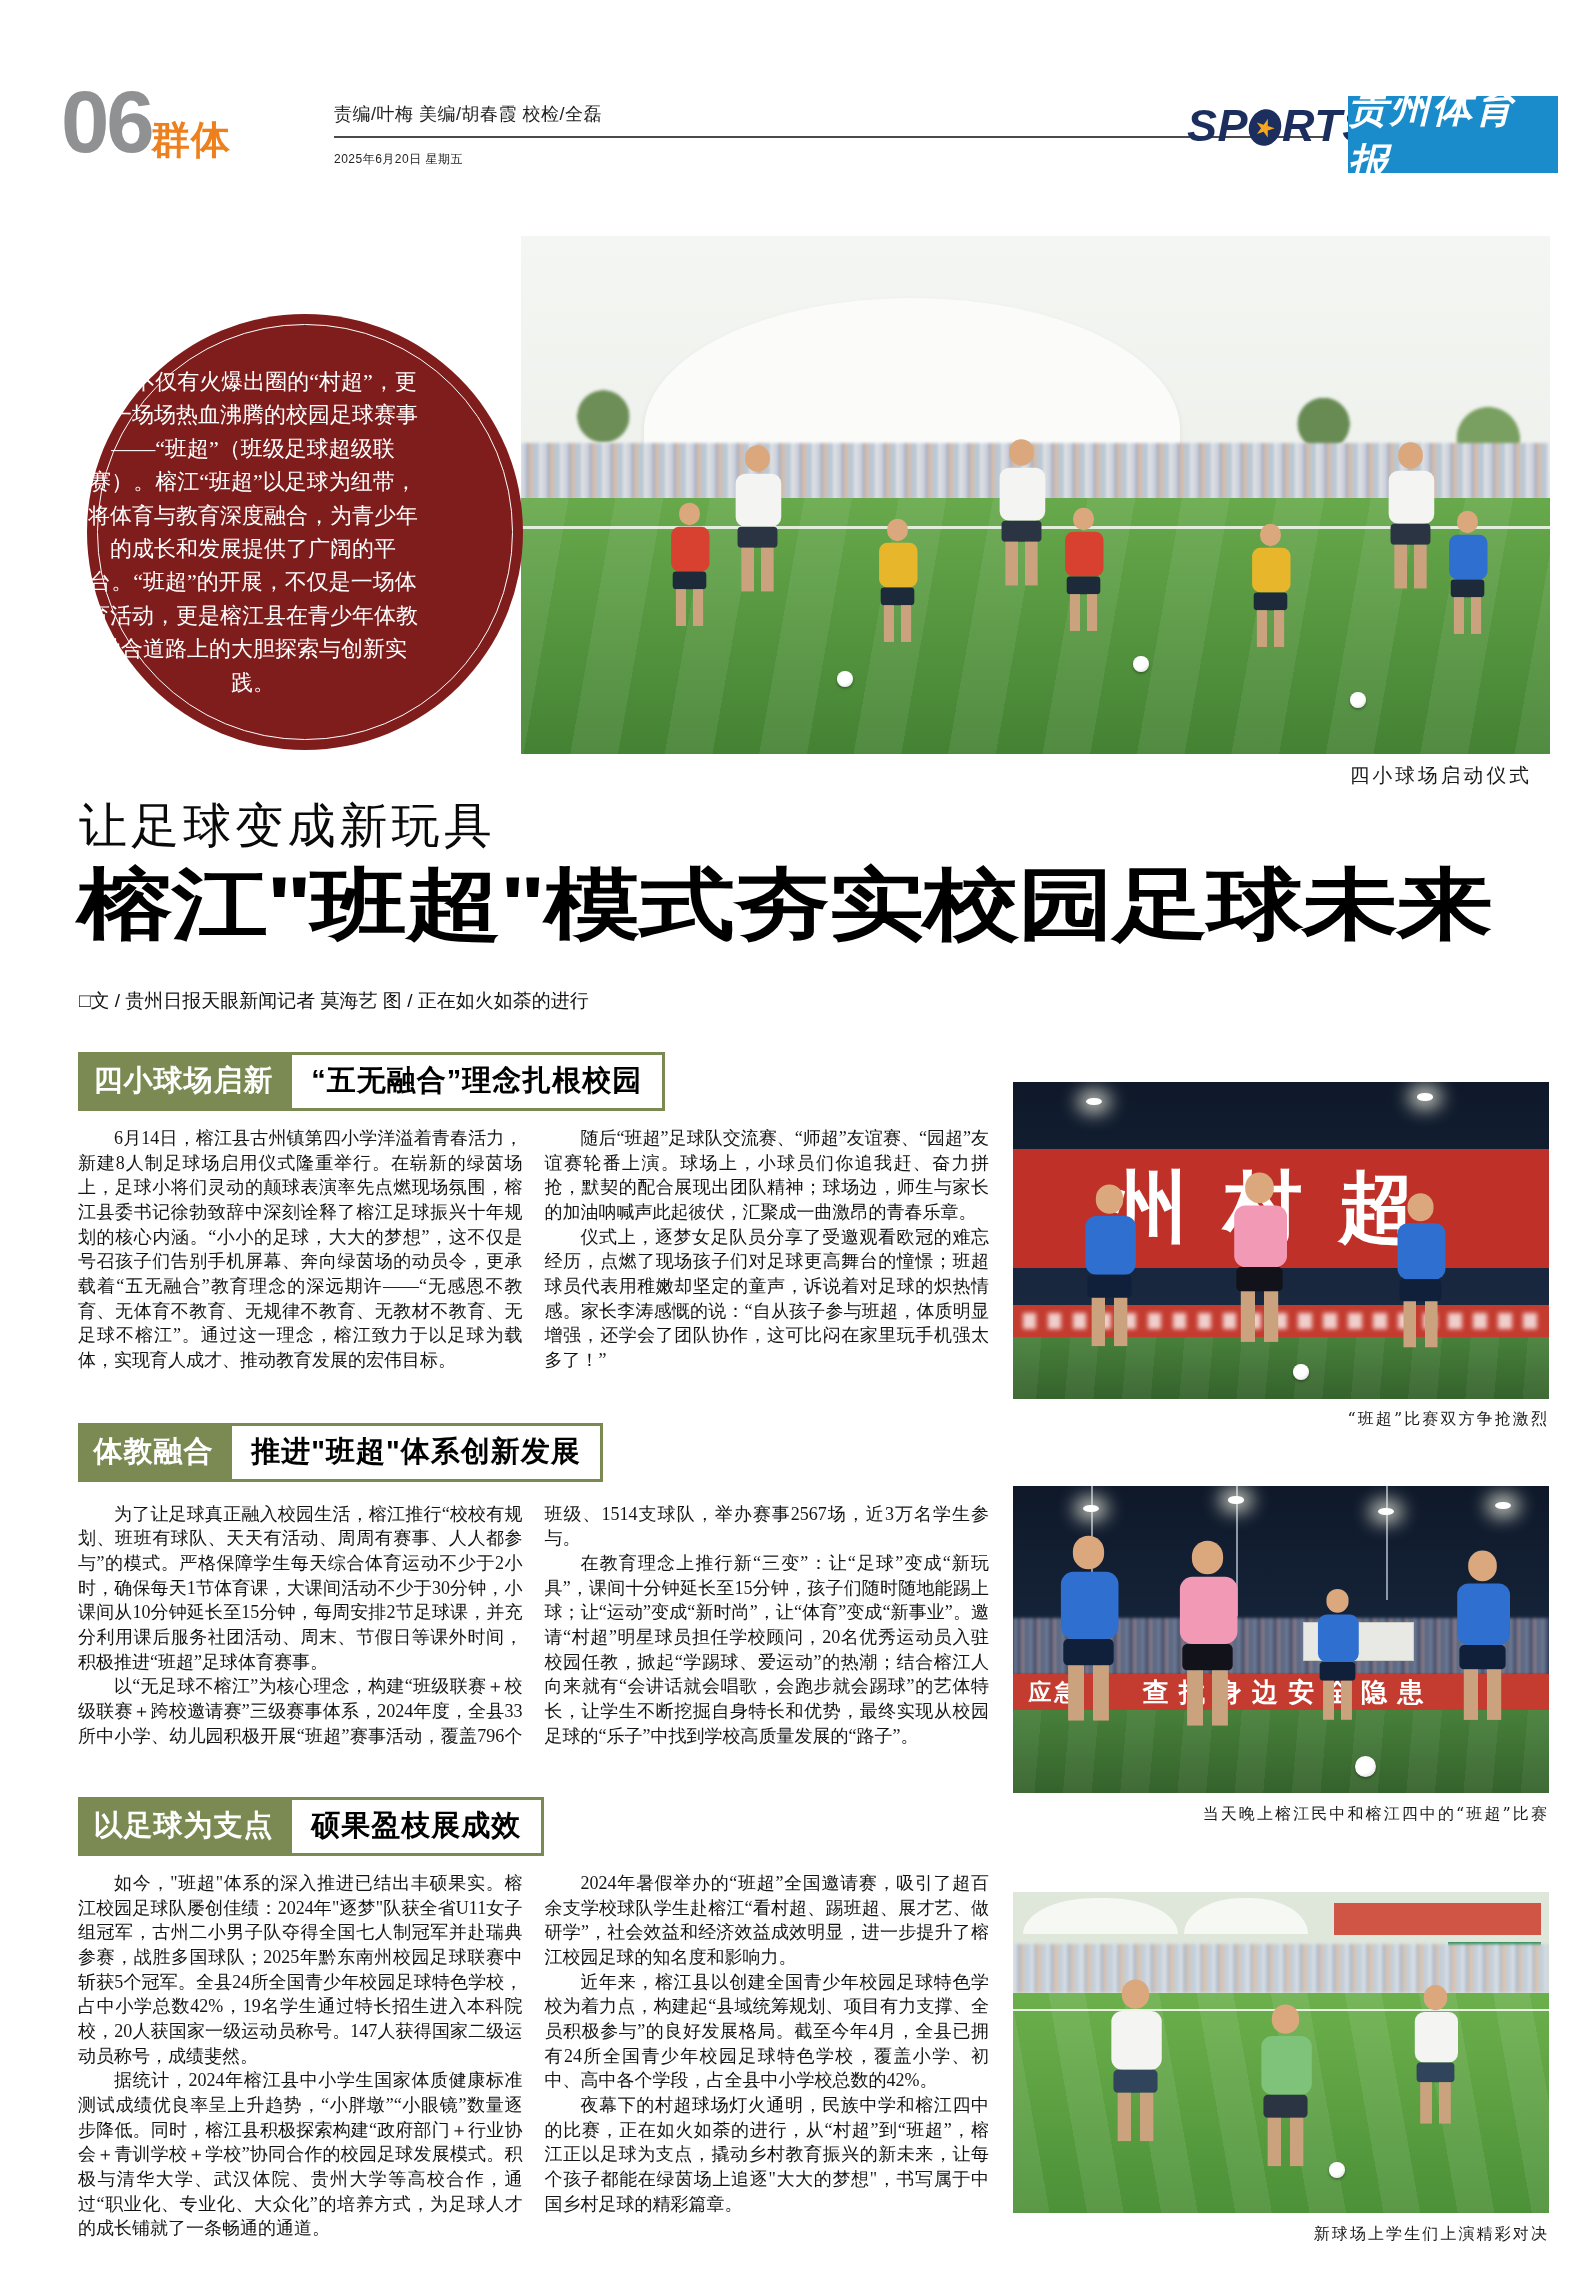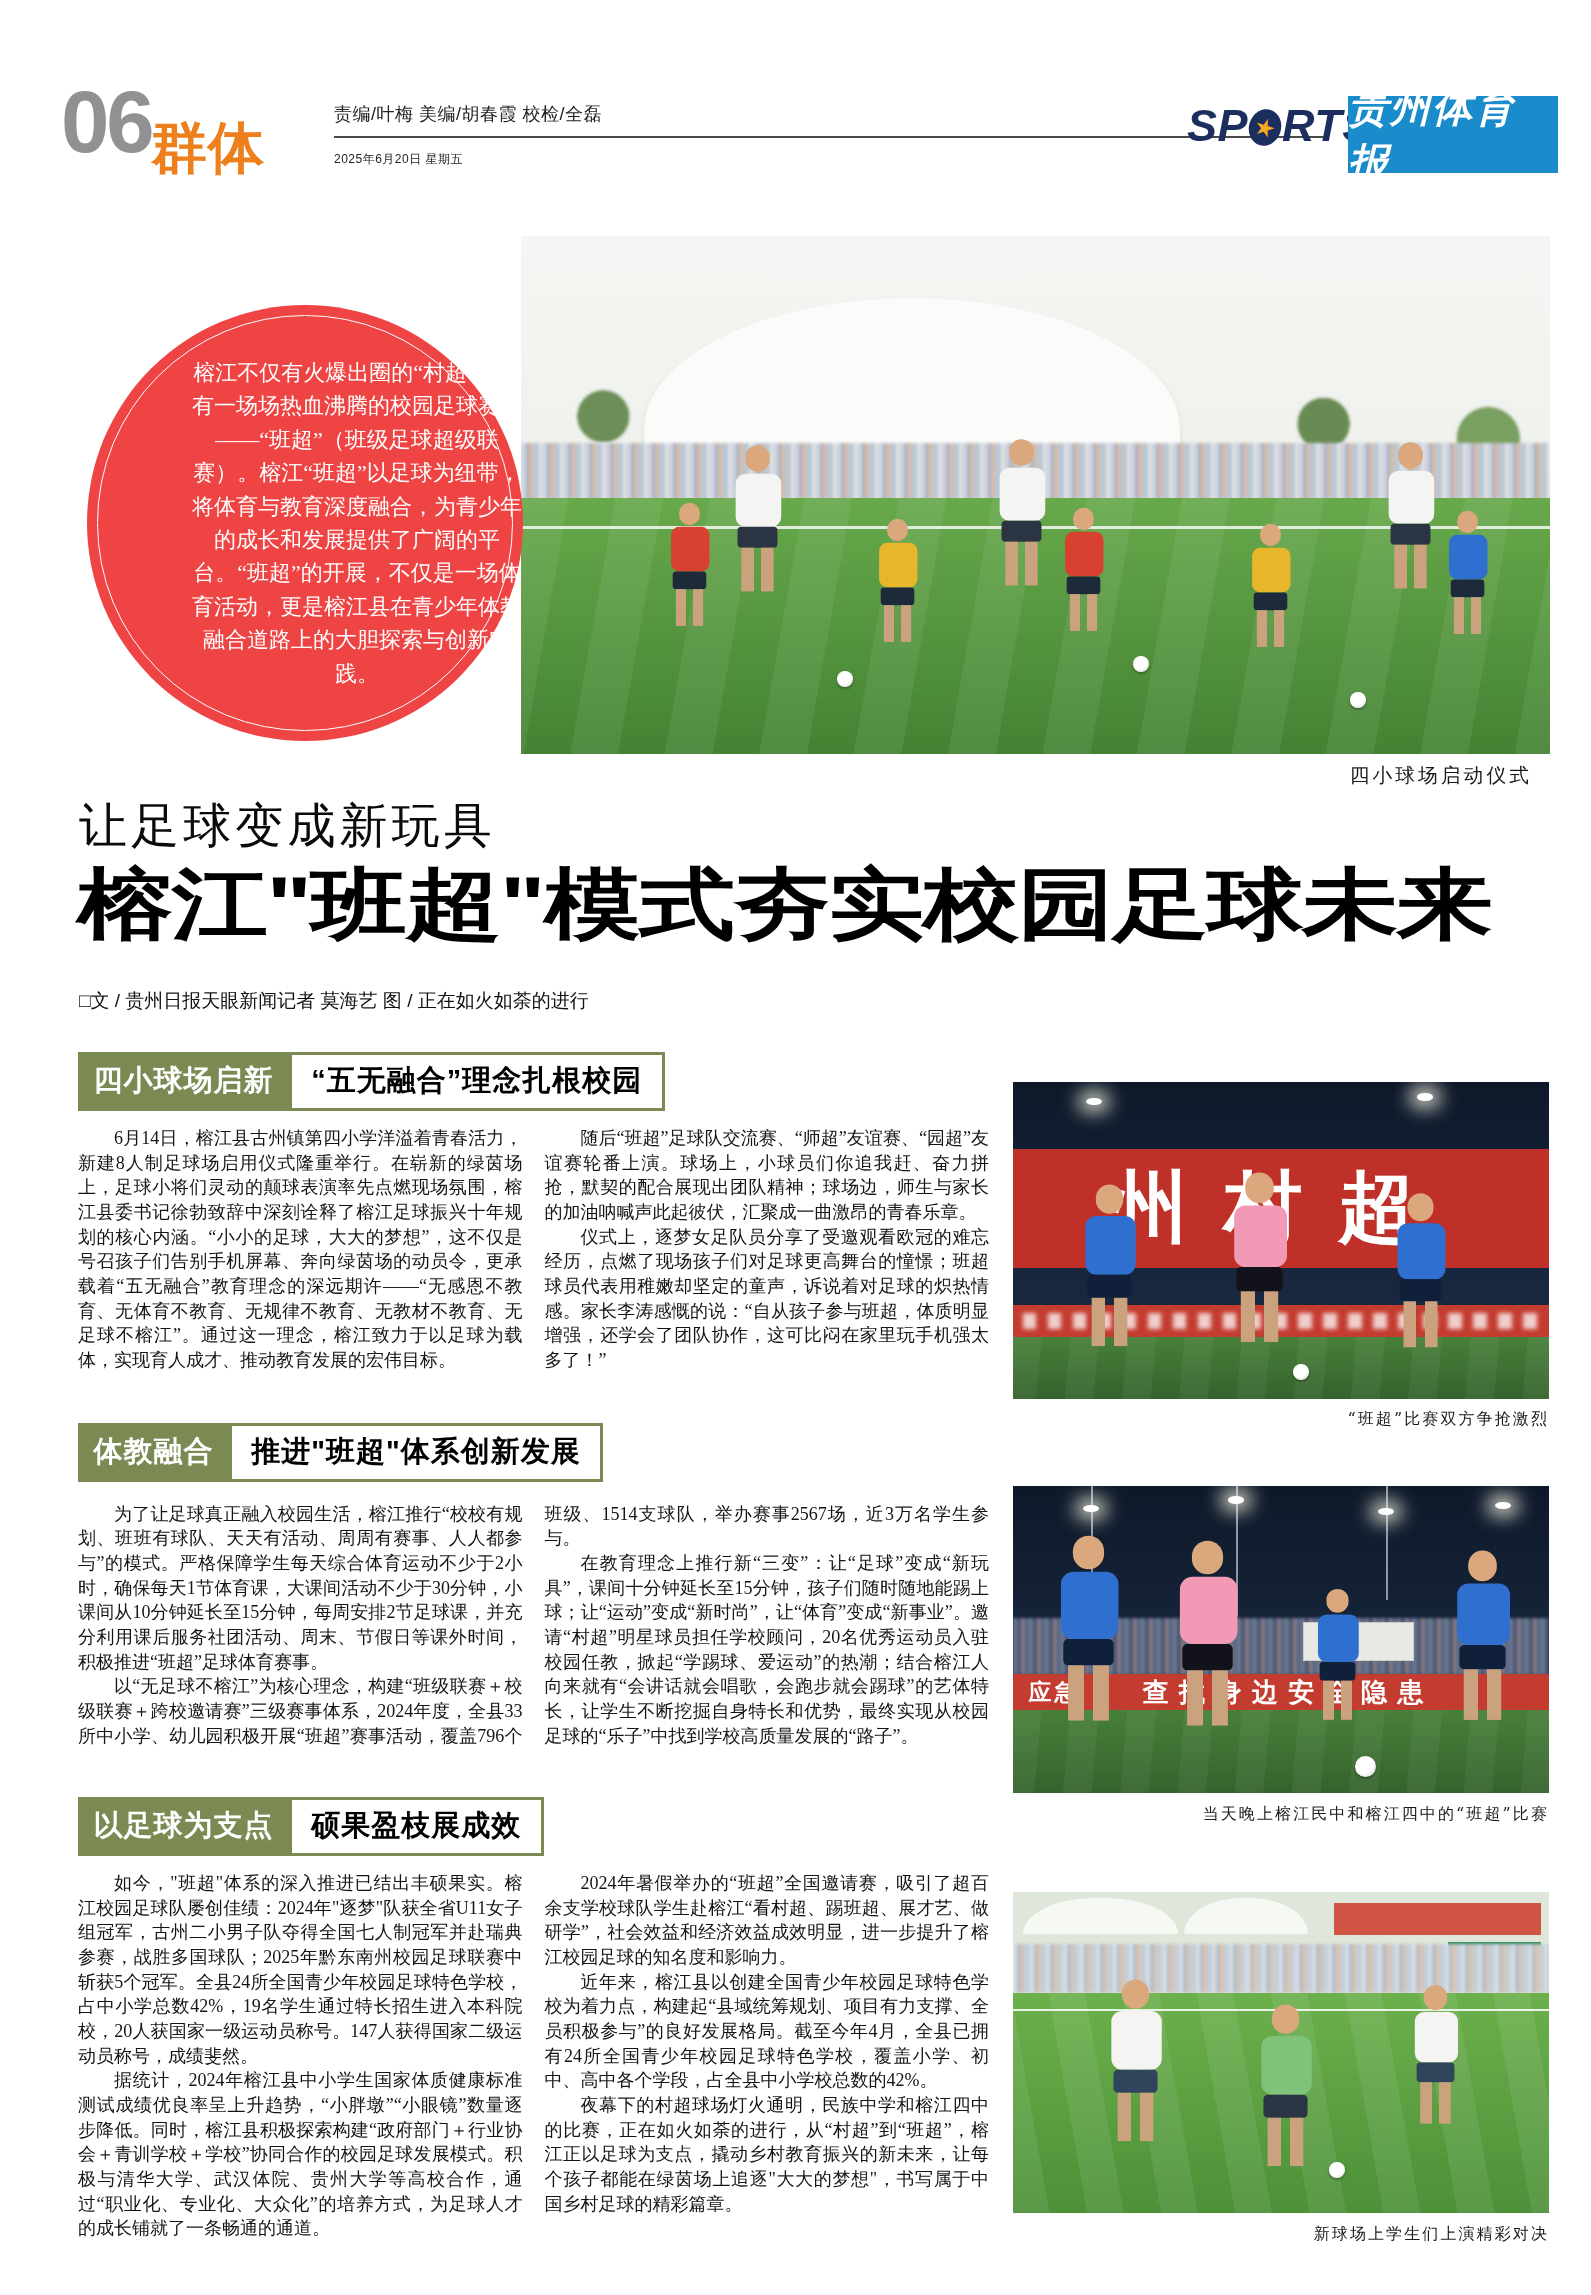--- a/index.html
+++ b/index.html
@@ -2,21 +2,21 @@
 <html style="font-size:8.3px"><head>
 <meta charset="utf-8">
 <style>
   html,body{margin:0;padding:0;background:#e9e9e9;}
   #page{position:relative;width:1592px;height:2295px;background:#ffffff;overflow:hidden;
         font-family:"Liberation Sans",sans-serif;color:#111;}
   .abs{position:absolute;}
 
   
   .page-no{left:61px;top:78px;font-size:87px;font-weight:900;color:#8f9192;letter-spacing:-3.1px;line-height:1;}
-  .section-name{left:151px;top:120px;font-size:56px;font-weight:900;color:#ee7f1d;line-height:1;letter-spacing:1px;}
+  .section-name{left:151px;top:120px;font-size:39px;font-weight:900;color:#ee7f1d;line-height:1;letter-spacing:1px;}
   .editors{left:334px;top:102px;font-size:18px;color:#222;letter-spacing:0.5px;}
   .header-line{left:334px;top:136px;width:991px;height:1.6px;background:#4a4a4a;}
   .date-line{left:334px;top:151px;font-size:12px;color:#222;letter-spacing:0.5px;}
   .sports-logo{left:1187px;top:103px;font-size:45px;font-weight:900;font-style:italic;color:#1c2e5e;letter-spacing:0.5px;line-height:1;}
   .o-ball{display:inline-block;width:32px;height:37px;background:#1c2e5e;border-radius:50%;transform:rotate(18deg);position:relative;top:5.2px;margin:0 1px;}
   .o-ball .star{position:absolute;left:6.2px;top:9.3px;width:19.7px;height:19.7px;background:#f5a623;
       clip-path:polygon(50% 0%,61% 35%,98% 35%,68% 57%,79% 91%,50% 70%,21% 91%,32% 57%,2% 35%,39% 35%);}
   .masthead{left:1348px;top:96px;width:210px;height:77px;background:#1b8ccb;display:flex;align-items:center;justify-content:center;}
   .masthead span{color:#fff;font-family:"DejaVu Serif",serif;font-style:italic;font-weight:700;font-size:40px;letter-spacing:2.1px;}
 
@@ -45,22 +45,22 @@
   .ball{position:absolute;width:15.5px;height:15.5px;border-radius:50%;
       background:radial-gradient(circle at 35% 30%,#ffffff 55%,#c9c9c9);box-shadow:0 1.6px 2.6px rgba(0,0,0,.35);}
 
   .fig{position:absolute;width:27px;}
   .fig .head{width:13.5px;height:13.5px;border-radius:50%;background:#dba87d;margin:0 auto;}
   .fig .torso{width:24px;height:28px;border-radius:5.2px;background:var(--shirt,#d8402f);margin:1.6px auto 0;}
   .fig .shorts{width:21px;height:11.4px;background:var(--shorts,#1d2a3a);margin:0 auto;border-radius:2.1px;}
   .fig .legs{width:16.6px;height:23px;margin:0 auto;
       background:linear-gradient(90deg,var(--skin,#caa27d) 0 38%,transparent 38% 62%,var(--skin,#caa27d) 62%);}
 
-  .lead-circle{left:87px;top:305px;width:436px;height:436px;border-radius:50%;background:#ef4444;
-      display:flex;align-items:center;justify-content:flex-end;}
+  .lead-circle{left:87px;top:314px;width:436px;height:436px;border-radius:50%;background:#7f1d1d;
+      display:flex;align-items:center;justify-content:flex-start;}
   .lead-circle::after{content:"";position:absolute;left:10.4px;top:10.4px;right:10.4px;bottom:10.4px;
       border:1.6px solid #ffffff;border-radius:50%;}
   .lead-circle .ctext{width:332px;color:#fff;font-family:"Liberation Serif",serif;
       font-size:22px;line-height:1.52;text-align:center;}
 
   .caption{font-family:"DejaVu Serif",serif;font-size:19.7px;color:#1a1a1a;letter-spacing:3.1px;}
   .cap-top{left:521px;top:762px;width:1011px;text-align:right;}
 
   
   .kicker{left:79px;top:802px;font-size:48px;font-weight:500;color:#0a0a0a;letter-spacing:4.1px;line-height:1;}

